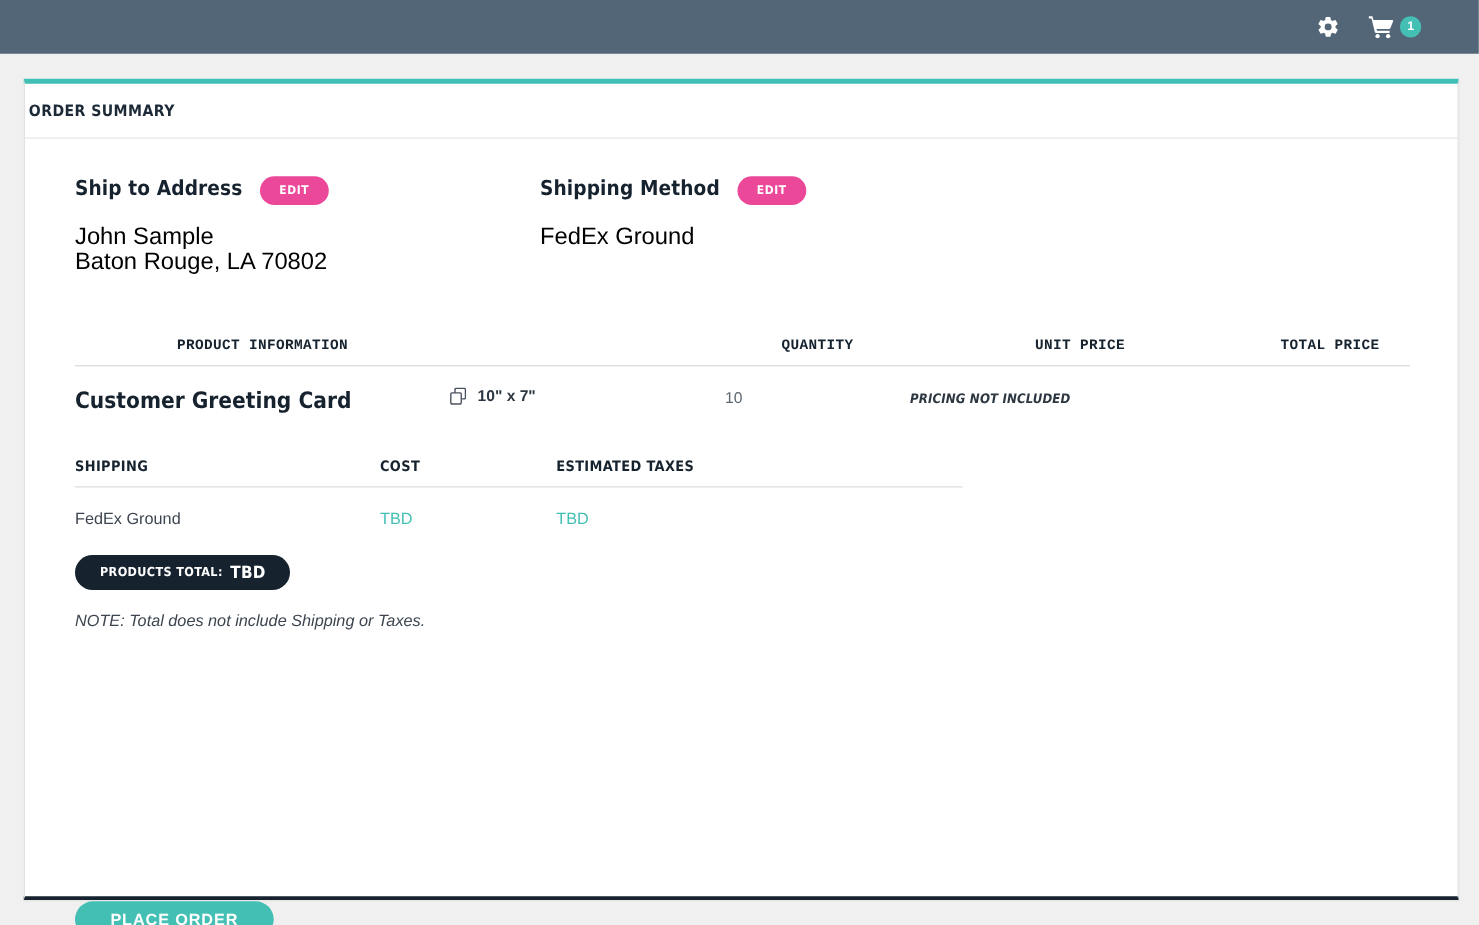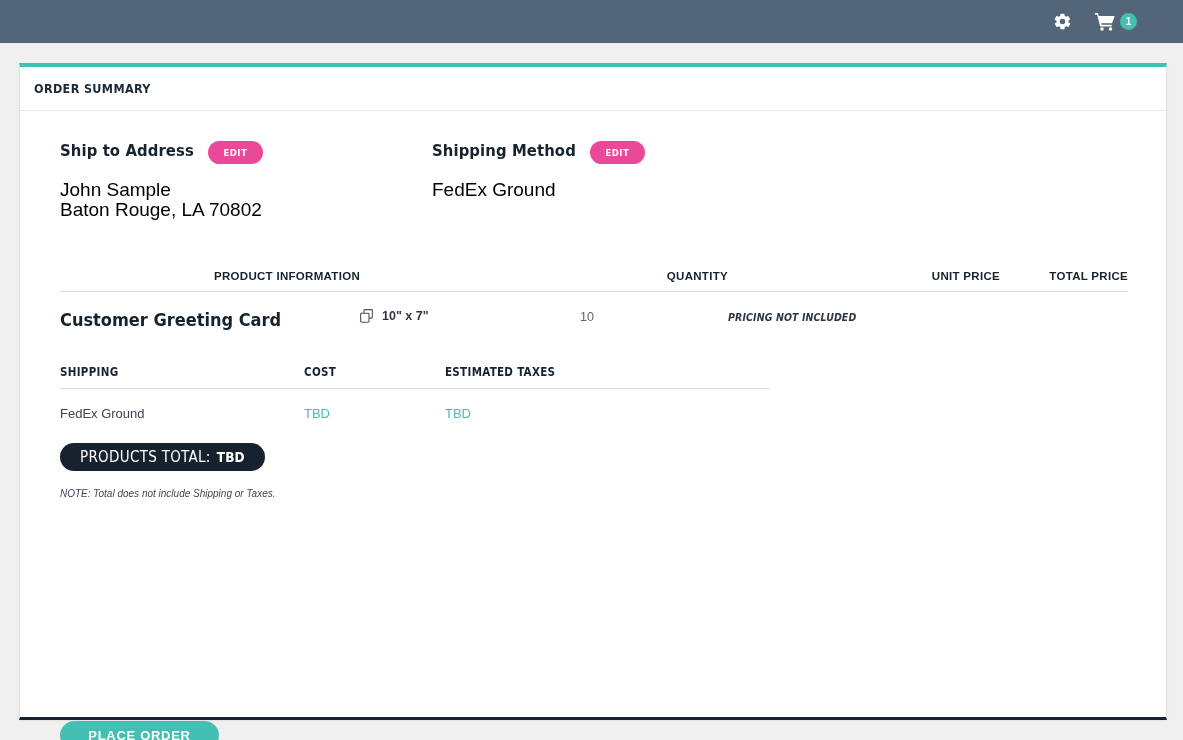--- a/index.html
+++ b/index.html
@@ -60,21 +60,21 @@
     border: 1px solid #e2e2e2;
     border-top: 4px solid #40c0b5;
     border-bottom: 3px solid #16232f;
     box-shadow: 0 1px 2px rgba(0,0,0,0.06);
   }
   .card-header {
     height: 44px;
     border-bottom: 1px solid #e8e8e8;
     display: flex;
     align-items: center;
-    padding-left: 14px;
+    padding-left: 3px;
   }
   .card-title {
     font-family: "DejaVu Sans Condensed", "Liberation Sans Narrow", "Liberation Sans", sans-serif;
     font-size: 12.5px;
     font-weight: bold;
     letter-spacing: 0.35px;
     color: #1c2a38;
   }
 
   .card-body {
@@ -127,22 +127,22 @@
   }
 
   
   .product-table {
     width: 1068px;
     margin-top: 50px;
     border-collapse: collapse;
     table-layout: fixed;
   }
   .product-table th {
-    text-align: right;
-    font-family: Liberation Sans, sans-serif;
+    text-align: center;
+    font-family: Liberation Mono, monospace;
     font-size: 11.5px;
     font-weight: bold;
     letter-spacing: 0.3px;
     color: #16232f;
     padding: 0 0 9px 0;
     border-bottom: 1px solid #dedede;
   }
   .product-table td {
     padding: 17px 0 0 0;
     vertical-align: top;
@@ -216,32 +216,32 @@
     gap: 6px;
     background: #16232f;
     color: #ffffff;
     border-radius: 14px;
     height: 28px;
     padding: 0 20px;
     margin-top: 22px;
     font-family: "DejaVu Sans Condensed", "Liberation Sans Narrow", "Liberation Sans", sans-serif;
   }
   .totals-label {
-    font-size: 15px;
-    font-weight: normal;
+    font-size: 10px;
+    font-weight: bold;
     letter-spacing: 0.3px;
   }
   .totals-value {
     font-size: 13.5px;
     font-weight: bold;
     letter-spacing: 0.2px;
   }
   .note {
     margin-top: 17px;
-    font-size: 10px;
+    font-size: 13px;
     font-style: italic;
     color: #3d4650;
   }
 
   
   .place-order-btn {
     position: absolute;
     left: 40px;
     top: 610px;
     background: #44bfb4;

